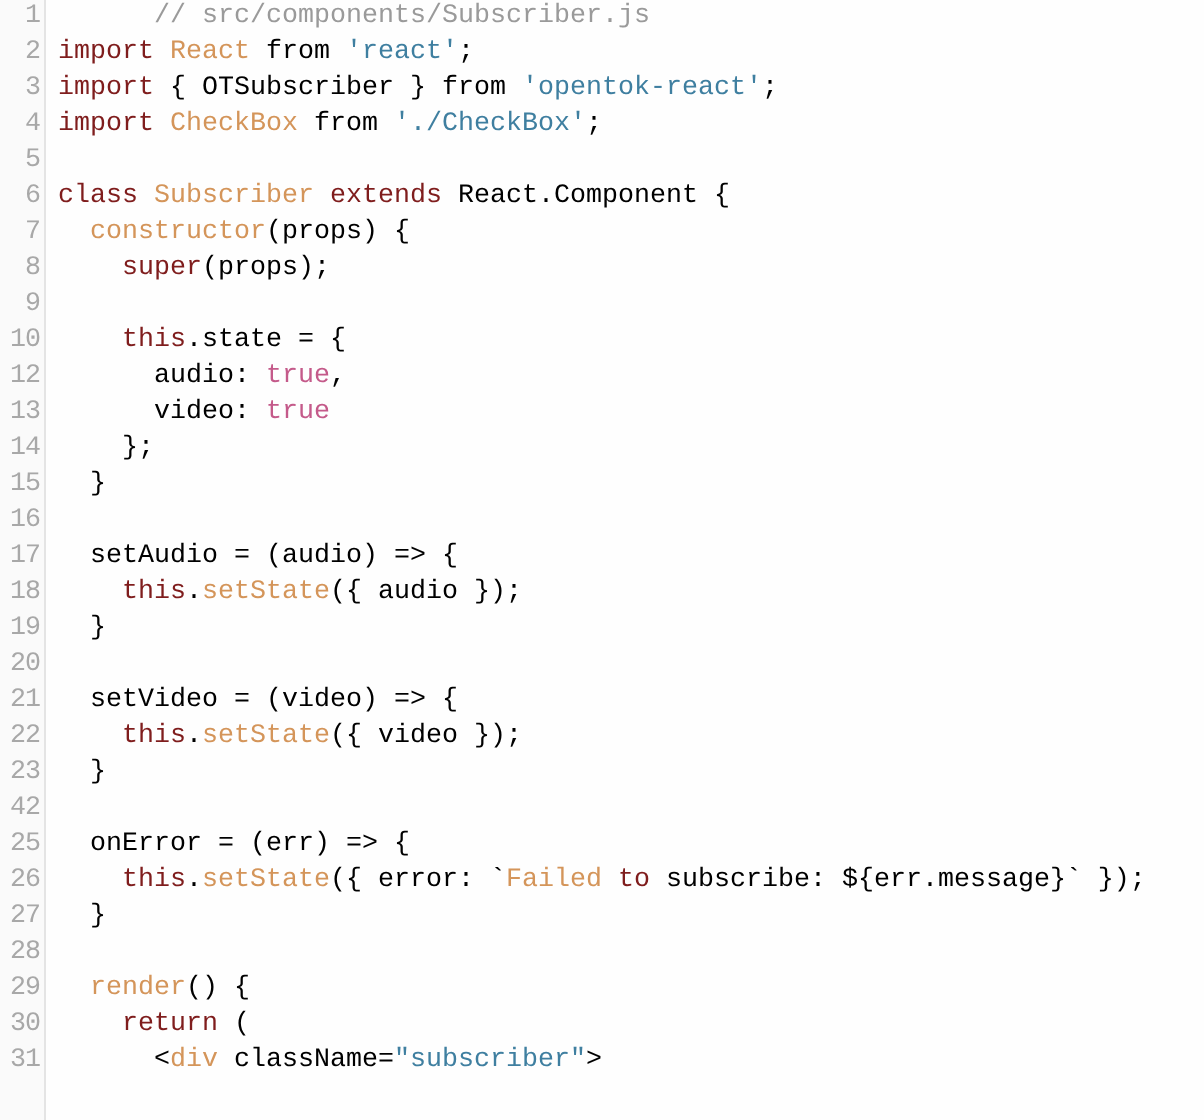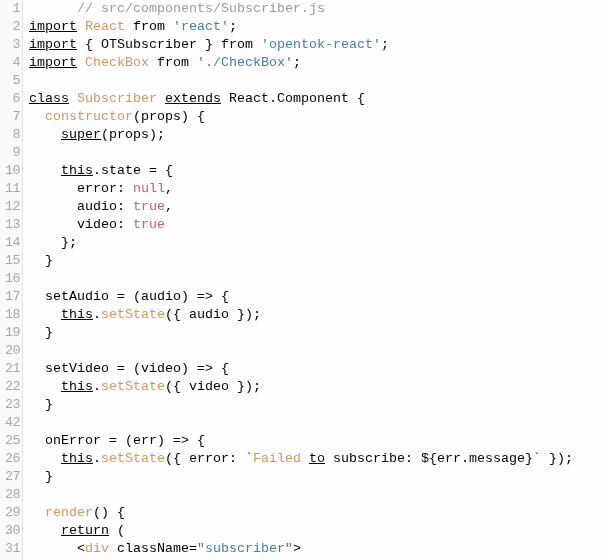--- a/index.html
+++ b/index.html
@@ -54,21 +54,21 @@
       color: #a8a8a8;
       letter-spacing: -0.5px;
     }
     .code {
       position: absolute;
       left: 29px;
       top: 0;
       white-space: pre;
     }
     .t-comment { color: #9a9a9a; margin-left: 48px; }
-    .t-kw { color: #000000; text-decoration: underline; }
+    .t-kw { color: #7f1d1d; }
     .t-name { color: #d4955a; }
     .t-str { color: #3f7fa0; }
     .t-atom { color: #c45a8a; }
     .t-plain { color: #000000; }
     .t-tag { color: #d4955a; }
   </style>
 </head>
 <body>
 
 <div class="editor">
@@ -77,21 +77,20 @@
       <div class="line"><span class="ln">1</span><span class="code"><span class="t-comment">// src/components/Subscriber.js</span></span></div>
       <div class="line"><span class="ln">2</span><span class="code"><span class="t-kw">import</span><span class="t-plain"> </span><span class="t-name">React</span><span class="t-plain"> from </span><span class="t-str">'react'</span><span class="t-plain">;</span></span></div>
       <div class="line"><span class="ln">3</span><span class="code"><span class="t-kw">import</span><span class="t-plain"> { OTSubscriber } from </span><span class="t-str">'opentok-react'</span><span class="t-plain">;</span></span></div>
       <div class="line"><span class="ln">4</span><span class="code"><span class="t-kw">import</span><span class="t-plain"> </span><span class="t-name">CheckBox</span><span class="t-plain"> from </span><span class="t-str">'./CheckBox'</span><span class="t-plain">;</span></span></div>
       <div class="line"><span class="ln">5</span><span class="code"></span></div>
       <div class="line"><span class="ln">6</span><span class="code"><span class="t-kw">class</span><span class="t-plain"> </span><span class="t-name">Subscriber</span><span class="t-plain"> </span><span class="t-kw">extends</span><span class="t-plain"> React.Component {</span></span></div>
       <div class="line"><span class="ln">7</span><span class="code"><span class="t-plain">  </span><span class="t-name">constructor</span><span class="t-plain">(props) {</span></span></div>
       <div class="line"><span class="ln">8</span><span class="code"><span class="t-plain">    </span><span class="t-kw">super</span><span class="t-plain">(props);</span></span></div>
       <div class="line"><span class="ln">9</span><span class="code"></span></div>
       <div class="line"><span class="ln">10</span><span class="code"><span class="t-plain">    </span><span class="t-kw">this</span><span class="t-plain">.state = {</span></span></div>
-      <div class="line"><span class="ln">11</span><span class="code"><span class="t-plain">      error: </span><span class="t-atom">null</span><span class="t-plain">,</span></span></div>
       <div class="line"><span class="ln">12</span><span class="code"><span class="t-plain">      audio: </span><span class="t-atom">true</span><span class="t-plain">,</span></span></div>
       <div class="line"><span class="ln">13</span><span class="code"><span class="t-plain">      video: </span><span class="t-atom">true</span></span></div>
       <div class="line"><span class="ln">14</span><span class="code"><span class="t-plain">    };</span></span></div>
       <div class="line"><span class="ln">15</span><span class="code"><span class="t-plain">  }</span></span></div>
       <div class="line"><span class="ln">16</span><span class="code"></span></div>
       <div class="line"><span class="ln">17</span><span class="code"><span class="t-plain">  setAudio = (audio) =&gt; {</span></span></div>
       <div class="line"><span class="ln">18</span><span class="code"><span class="t-plain">    </span><span class="t-kw">this</span><span class="t-plain">.</span><span class="t-name">setState</span><span class="t-plain">({ audio });</span></span></div>
       <div class="line"><span class="ln">19</span><span class="code"><span class="t-plain">  }</span></span></div>
       <div class="line"><span class="ln">20</span><span class="code"></span></div>
       <div class="line"><span class="ln">21</span><span class="code"><span class="t-plain">  setVideo = (video) =&gt; {</span></span></div>

